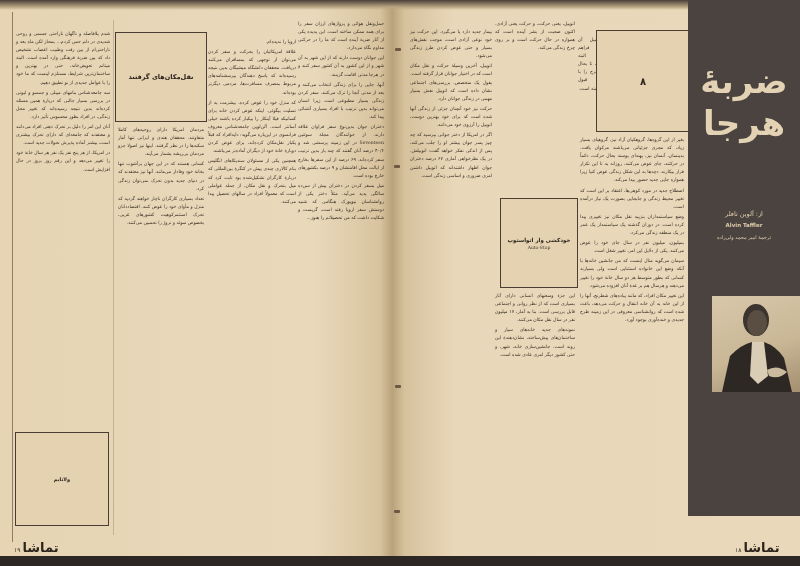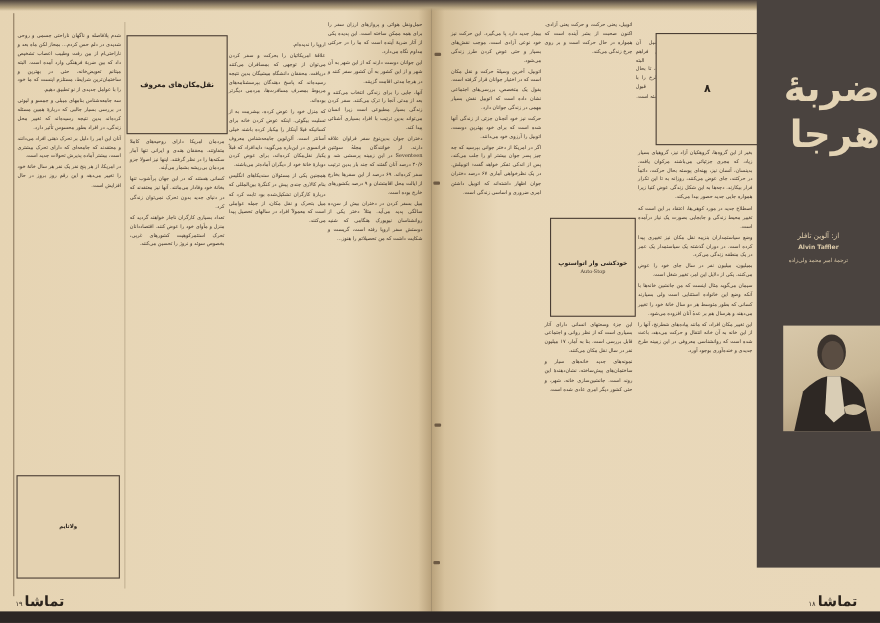--- a/index.html
+++ b/index.html
@@ -12,21 +12,21 @@
   .bottombar{position:absolute;left:0;top:556px;width:800px;height:10px;background:#2c2624;}
   .col{position:absolute;direction:rtl;text-align:justify;font-family:"DejaVu Serif",serif;font-size:4.6px;line-height:8.1px;color:#3a2f26;}
   .col p{margin:0 0 2px 0;}
   .rule{position:absolute;width:1px;background:#8f7c62;}
   .box{position:absolute;border:1.4px solid #4a3e34;background:#e4d2b1;display:flex;flex-direction:column;align-items:center;justify-content:center;}
   .box .t{font-family:"DejaVu Sans",sans-serif;font-weight:bold;font-size:6.5px;color:#2c241d;direction:rtl;}
   .box .s{font-family:"DejaVu Serif",serif;font-size:4.5px;color:#3e342b;margin-top:2px;}
   .folio{position:absolute;top:540px;font-family:"DejaVu Sans",sans-serif;font-size:6px;color:#2c241d;direction:rtl;}
   .folio b{font-weight:900;font-size:13px;letter-spacing:-0.3px;}
   .banner{position:absolute;left:688px;top:0;width:112px;height:516px;background:#4a433f;}
-  .banner .title{position:absolute;left:0;width:112px;text-align:right;color:#e3d3b4;font-family:"DejaVu Sans",sans-serif;font-weight:bold;direction:rtl;}
+  .banner .title{position:absolute;left:0;width:112px;text-align:center;color:#e3d3b4;font-family:"DejaVu Sans",sans-serif;font-weight:bold;direction:rtl;}
   .banner .t1{top:62px;font-size:34px;line-height:38px;}
   .banner .t2{top:104px;font-size:34px;line-height:38px;}
   .banner .by{position:absolute;left:0;width:112px;text-align:center;color:#ddcbaa;direction:rtl;}
   .photo{position:absolute;left:712px;top:296px;width:90px;height:96px;background:linear-gradient(160deg,#d8c8aa 0%,#c9b796 55%,#a48f71 100%);overflow:hidden;}
   .spine-clip{position:absolute;width:6px;height:3px;background:#6d5a44;border-radius:1px;}
 </style>
 </head>
 <body>
 
 <div class="spread">
@@ -44,21 +44,21 @@
     <p>در امریکا، از هر پنج نفر یک نفر هر سال خانهٔ خود را تغییر می‌دهد و این رقم روز بروز در حال افزایش است.</p>
   </div>
   <div class="box" style="left:15px;top:432px;width:92px;height:92px;">
     <span class="t" style="font-size:5px;">ولاتایم</span>
   </div>
   <div class="col" style="left:110px;top:430px;width:8px;height:100px;"></div>
 
   <div class="rule" style="left:113px;top:20px;height:515px;opacity:.4;"></div>
 
   <div class="box" style="left:115px;top:32px;width:90px;height:88px;">
-    <span class="t">نقل‌مکان‌های معروف</span>
+    <span class="t">نقل‌مکان‌های گرفتند</span>
   </div>
   <div class="col" style="left:118px;top:126px;width:86px;height:410px;">
     <p>مردمان امریکا دارای روحیه‌های کاملا متفاوتند. محققان هندی و ایرانی تنها آمار سکنه‌ها را در نظر گرفتند. اینها نیز اصولا جزو مردمان بی‌ریشه بشمار می‌آیند.</p>
     <p>کسانی هستند که در این جهان پرآشوب تنها بخانهٔ خود وفادار می‌مانند. آنها نیز معتقدند که در دنیای جدید بدون تحرک نمی‌توان زندگی کرد.</p>
     <p>تعداد بسیاری کارگران ناچار خواهند گردید که منزل و مأوای خود را عوض کنند. اقتصاددانان تحرک استثمرکوهیت کشورهای غربی، بخصوص سوئد و نروژ را تحسین می‌کنند.</p>
   </div>
 
   <div class="col" style="left:208px;top:38px;width:88px;height:495px;">
     <p>اروپا را ندیده‌ام.</p>
     <p>علاقهٔ امریکائیان را بحرکت و سفر کردن می‌توان از توجهی که بمسافران می‌کنند دریافت. محققان دانشگاه میشیگان بدین نتیجه رسیده‌اند که پاسخ دهندگان بپرسشنامه‌های مربوط بمصرف مسافرت‌ها، مردمی دیگرتر بوده‌اند.</p>

